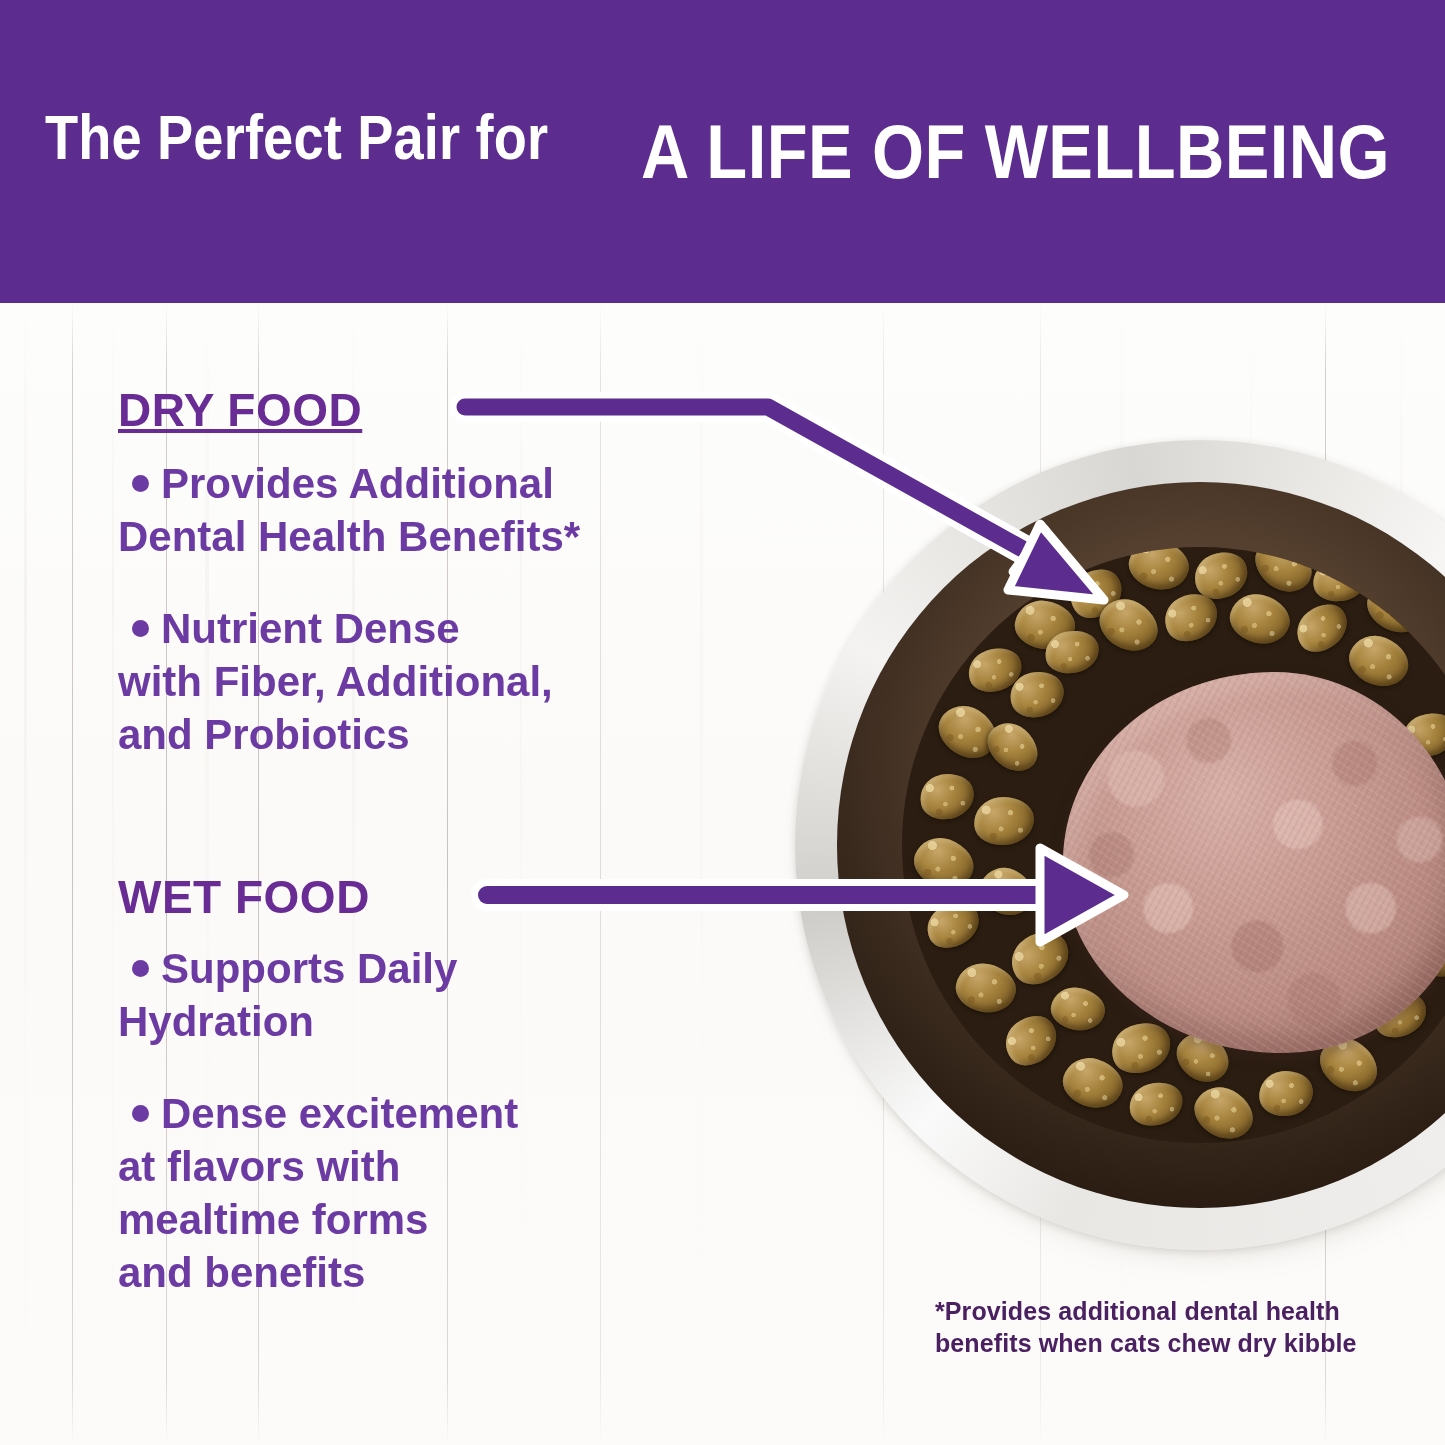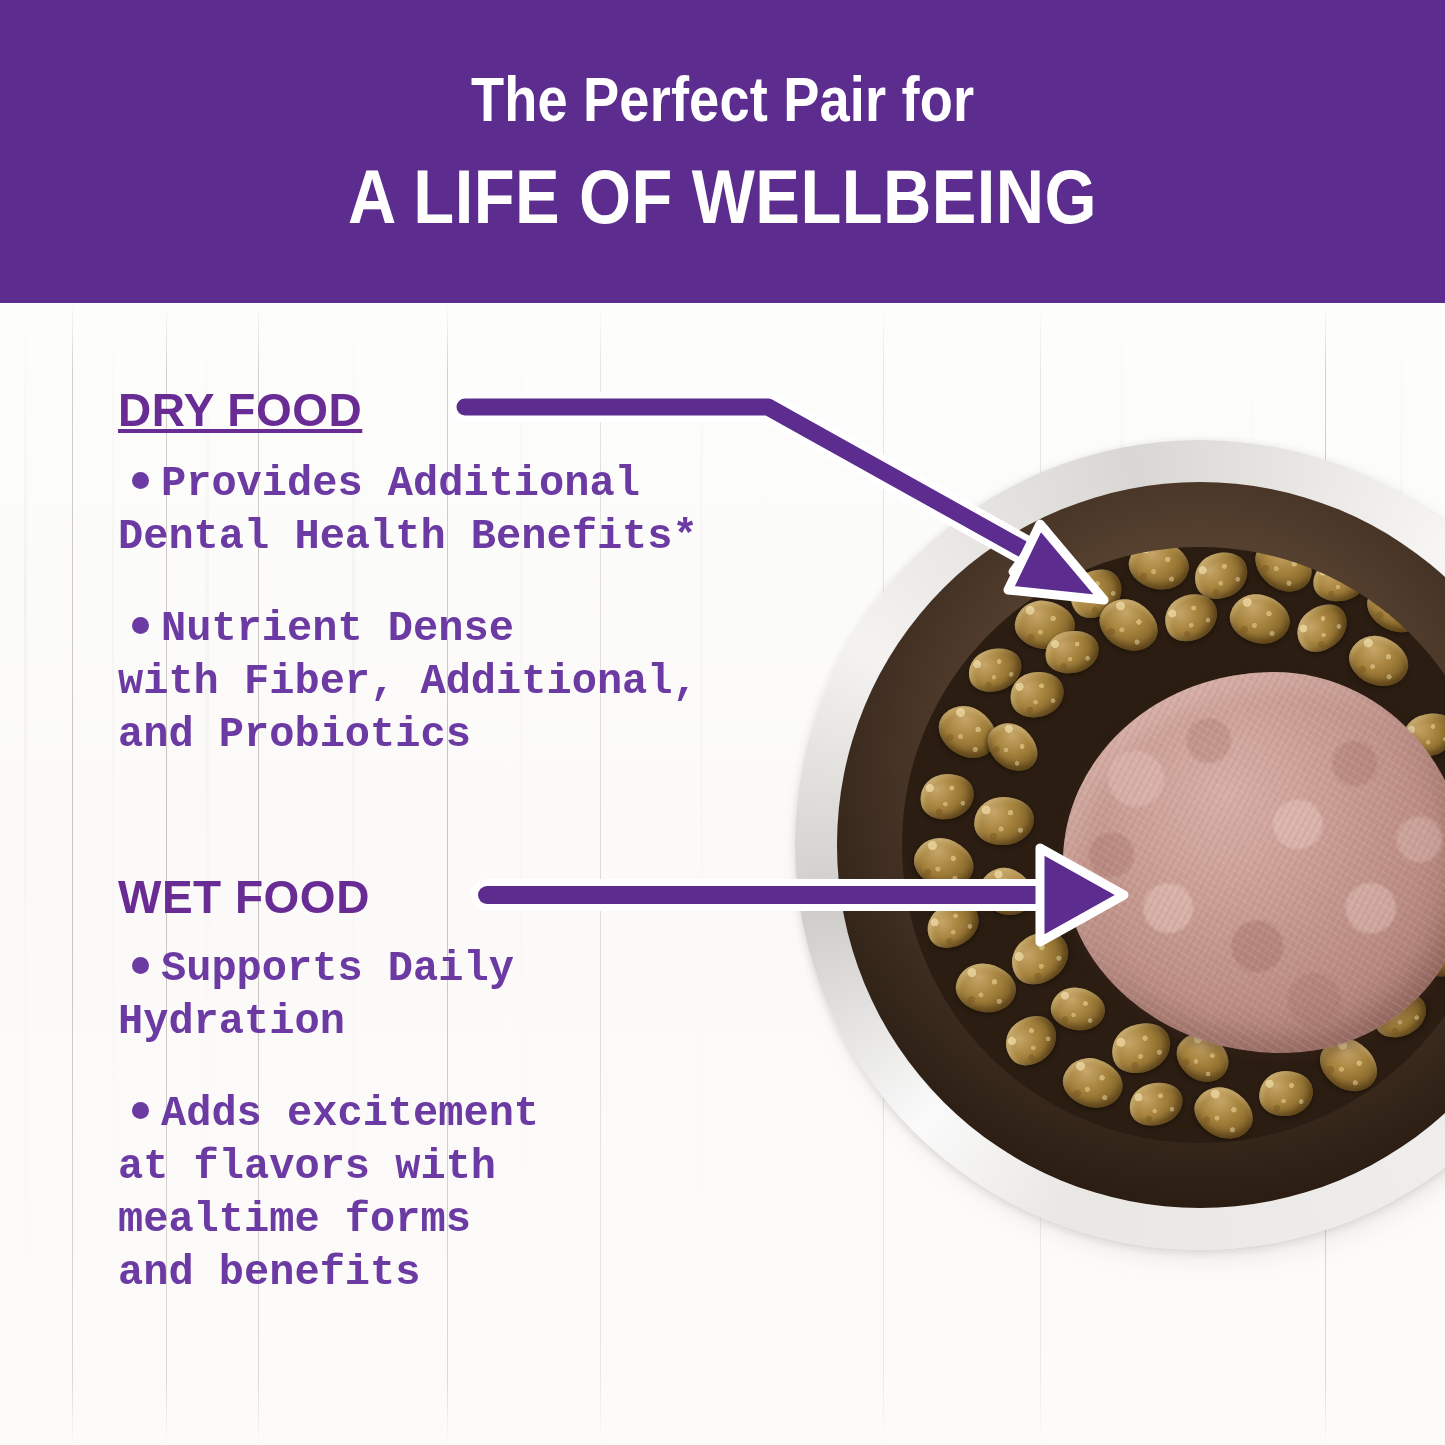--- a/index.html
+++ b/index.html
@@ -40,21 +40,21 @@
       rgba(190,180,165,0) 0%,
       rgba(190,180,165,0.22) 25%,
       rgba(190,180,165,0.05) 60%,
       rgba(190,180,165,0) 100%);
   }
 
   
   .header {
     position:absolute; left:0; top:0; width:1445px; height:303px;
     background:#5C2D8F;
-    display:flex; flex-direction:column;
+    display:flex; flex-direction:row;
     align-items:center; justify-content:center;
   }
   .header-line1 {
     color:#ffffff;
     font-size:63px;
     font-weight:700;
     letter-spacing:0.2px;
     line-height:1.0;
     transform:scaleX(0.86);
     text-align:center;
@@ -180,21 +180,21 @@
     white-space:nowrap;
     font-family:"Liberation Sans", sans-serif;
   }
   .bullet-block {
     position:absolute;
     color:#6C3AA3;
     font-weight:700;
     font-size:42px;
     line-height:1.26;
     width:660px;
-    font-family:Liberation Mono, monospace;
+    font-family:Liberation Sans, sans-serif;
   }
   .bullet-block .dot {
     display:inline-block;
     width:17px; height:17px;
     border-radius:50%;
     background:#6C3AA3;
     vertical-align:middle;
     margin:0 12px 6px 14px;
   }
 
@@ -315,21 +315,21 @@
     </div>
 
     <div class="section-head" style="left:118px; top:567px;">WET FOOD</div>
 
     <div class="bullet-block" style="left:118px; top:640px;">
       <span class="dot"></span><span>Supports Daily</span><br>
       <span>Hydration</span>
     </div>
 
     <div class="bullet-block" style="left:118px; top:785px;">
-      <span class="dot"></span><span>Adds excitement</span><br>
+      <span class="dot"></span><span>Dense excitement</span><br>
       <span>at flavors with</span><br>
       <span>mealtime forms</span><br>
       <span>and benefits</span>
     </div>
   </div>
 
   <svg class="arrows" viewBox="0 0 1445 1445">
 
     <g>
       <path d="M 465 407 L 768 407 L 1053 566" fill="none" stroke="#FFFFFF" stroke-width="30" stroke-linecap="round" stroke-linejoin="round"></path>
@@ -338,14 +338,18 @@
       <polygon points="1104,600 1008,590 1040,524" fill="#5C2D8F" stroke="#FFFFFF" stroke-width="9" stroke-linejoin="round"></polygon>
     </g>
 
     <g>
       <path d="M 487 895 L 1055 895" fill="none" stroke="#FFFFFF" stroke-width="32" stroke-linecap="round" stroke-linejoin="round"></path>
       <path d="M 487 895 L 1058 895" fill="none" stroke="#5C2D8F" stroke-width="18" stroke-linecap="round" stroke-linejoin="round"></path>
       <polygon points="1124,895 1040,848 1040,942" fill="#5C2D8F" stroke="#FFFFFF" stroke-width="9" stroke-linejoin="round"></polygon>
     </g>
   </svg>
 
+  <div class="footnote">
+    <span>*Provides additional dental health</span><br>
+    <span>benefits when cats chew dry kibble</span>
+  </div>
 
 </div>
 
 </body></html>

